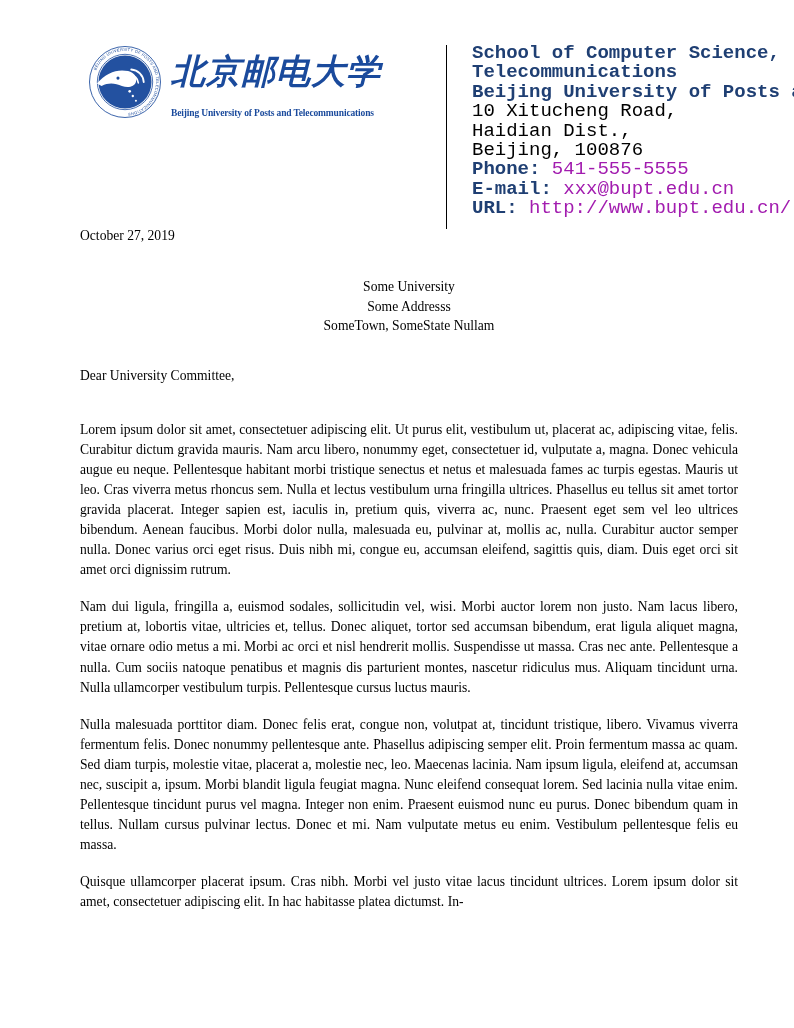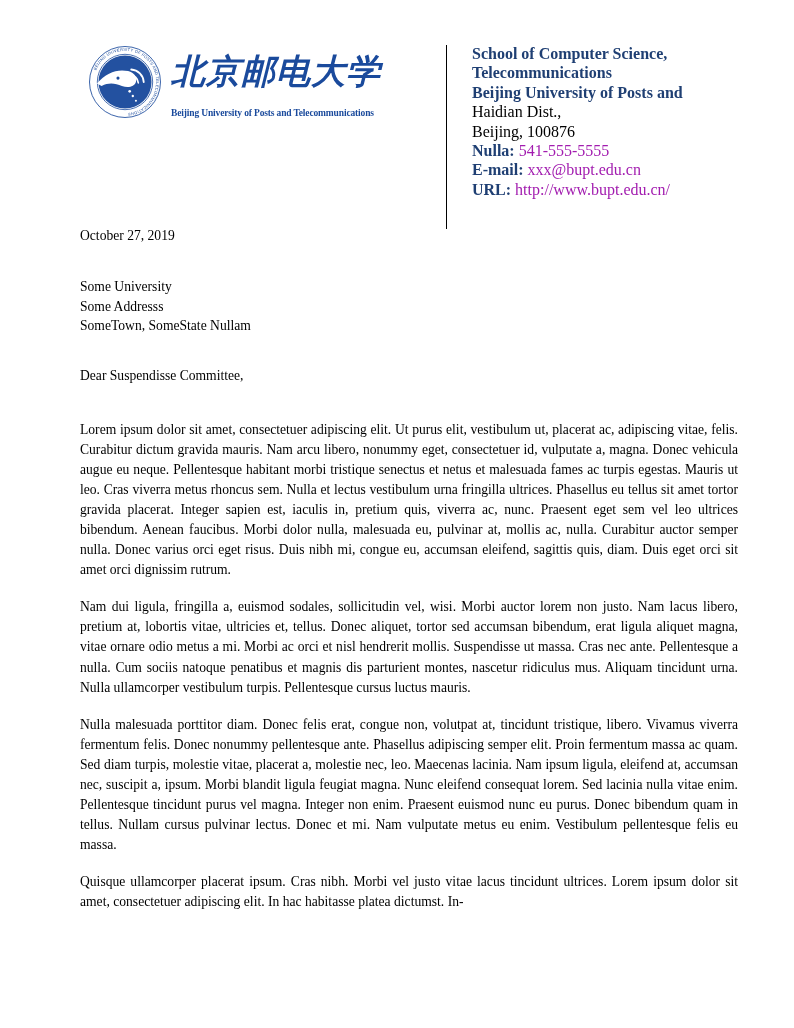--- a/index.html
+++ b/index.html
@@ -84,22 +84,23 @@
     width: 1px;
     height: 184px;
     background: #000000;
   }
 
   .contact {
     position: absolute;
     left: 404px;
     top: 4px;
     width: 254px;
-    font-size: 16px;
+    font-size: 19px;
     line-height: 19.4px;
+    font-family: Liberation Mono, monospace;
   }
   .contact .org {
     color: #1f3f73;
     font-weight: 700;
   }
   .contact .addr {
     color: #000000;
   }
   .contact .lbl {
     color: #1f3f73;
@@ -122,20 +123,21 @@
 
   .date {
     font-size: 13.6px;
     line-height: 20px;
   }
 
   .recipient {
     margin-top: 31px;
     font-size: 13.6px;
     line-height: 19.5px;
+    text-align: center;
   }
 
   .salutation {
     margin-top: 30px;
     font-size: 13.6px;
     line-height: 20px;
   }
 
   .body-par {
     margin-top: 17px;
@@ -187,24 +189,25 @@
 
       <div class="wordmark-en">Beijing University of Posts and Telecommunications</div>
     </div>
 
     <div class="divider"></div>
 
     <div class="contact">
       <div class="row org">School of Computer Science,</div>
       <div class="row org">Telecommunications</div>
       <div class="row org">Beijing University of Posts and</div>
+      <div class="row addr">10 Xitucheng Road,</div>
       <div class="row addr">Haidian Dist.,</div>
       <div class="row addr">Beijing, 100876</div>
       <div class="row">
-        <span class="lbl">Nulla:</span>
+        <span class="lbl">Phone:</span>
         <span class="val">541-555-5555</span>
       </div>
       <div class="row">
         <span class="lbl">E-mail:</span>
         <span class="val">xxx@bupt.edu.cn</span>
       </div>
       <div class="row">
         <span class="lbl">URL:</span>
         <span class="val">http://www.bupt.edu.cn/</span>
       </div>
@@ -214,21 +217,21 @@
   <div class="letter">
 
     <div class="date">October 27, 2019</div>
 
     <div class="recipient">
       <div>Some University</div>
       <div>Some Addresss</div>
       <div>SomeTown, SomeState   Nullam</div>
     </div>
 
-    <div class="salutation">Dear Suspendisse Committee,</div>
+    <div class="salutation">Dear University Committee,</div>
 
     <div class="pars">
       <p class="body-par">Lorem ipsum dolor sit amet, consectetuer adipiscing elit. Ut purus elit, vestibulum ut, placerat ac, adipiscing vitae, felis. Curabitur dictum gravida mauris. Nam arcu libero, nonummy eget, consectetuer id, vulputate a, magna. Donec vehicula augue eu neque. Pellentesque habitant morbi tristique senectus et netus et malesuada fames ac turpis egestas. Mauris ut leo. Cras viverra metus rhoncus sem. Nulla et lectus vestibulum urna fringilla ultrices. Phasellus eu tellus sit amet tortor gravida placerat. Integer sapien est, iaculis in, pretium quis, viverra ac, nunc. Praesent eget sem vel leo ultrices bibendum. Aenean faucibus. Morbi dolor nulla, malesuada eu, pulvinar at, mollis ac, nulla. Curabitur auctor semper nulla. Donec varius orci eget risus. Duis nibh mi, congue eu, accumsan eleifend, sagittis quis, diam. Duis eget orci sit amet orci dignissim rutrum.</p>
       <p class="body-par">Nam dui ligula, fringilla a, euismod sodales, sollicitudin vel, wisi. Morbi auctor lorem non justo. Nam lacus libero, pretium at, lobortis vitae, ultricies et, tellus. Donec aliquet, tortor sed accumsan bibendum, erat ligula aliquet magna, vitae ornare odio metus a mi. Morbi ac orci et nisl hendrerit mollis. Suspendisse ut massa. Cras nec ante. Pellentesque a nulla. Cum sociis natoque penatibus et magnis dis parturient montes, nascetur ridiculus mus. Aliquam tincidunt urna. Nulla ullamcorper vestibulum turpis. Pellentesque cursus luctus mauris.</p>
       <p class="body-par">Nulla malesuada porttitor diam. Donec felis erat, congue non, volutpat at, tincidunt tristique, libero. Vivamus viverra fermentum felis. Donec nonummy pellentesque ante. Phasellus adipiscing semper elit. Proin fermentum massa ac quam. Sed diam turpis, molestie vitae, placerat a, molestie nec, leo. Maecenas lacinia. Nam ipsum ligula, eleifend at, accumsan nec, suscipit a, ipsum. Morbi blandit ligula feugiat magna. Nunc eleifend consequat lorem. Sed lacinia nulla vitae enim. Pellentesque tincidunt purus vel magna. Integer non enim. Praesent euismod nunc eu purus. Donec bibendum quam in tellus. Nullam cursus pulvinar lectus. Donec et mi. Nam vulputate metus eu enim. Vestibulum pellentesque felis eu massa.</p>
       <p class="body-par">Quisque ullamcorper placerat ipsum. Cras nibh. Morbi vel justo vitae lacus tincidunt ultrices. Lorem ipsum dolor sit amet, consectetuer adipiscing elit. In hac habitasse platea dictumst. In-</p>
     </div>
   </div>
 
 </div>

